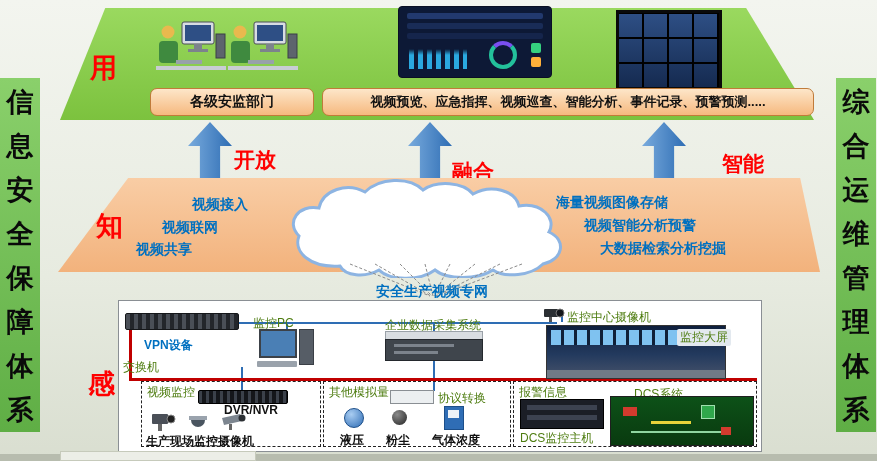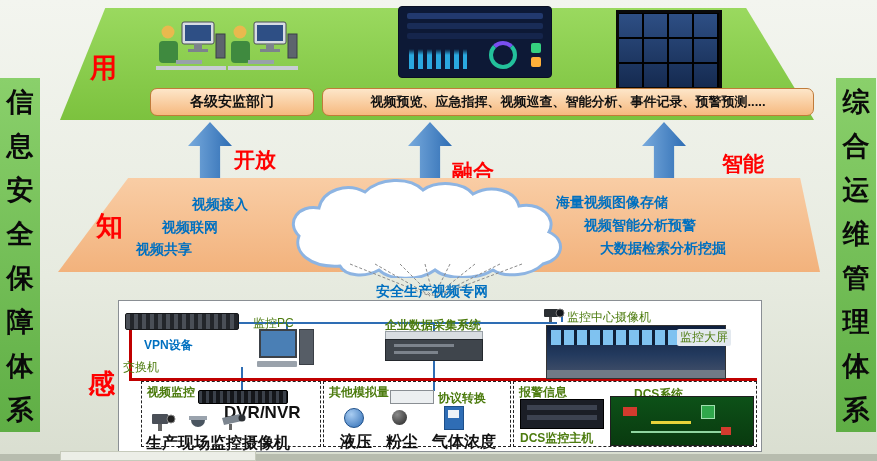--- a/index.html
+++ b/index.html
@@ -56,22 +56,22 @@
 
   
   .devbox{
     position:absolute;left:118px;top:300px;width:644px;height:152px;
     background:#ffffff;border:1px solid #8a8f94;box-sizing:border-box;
   }
   .dash-group{
     position:absolute;border:1.5px dashed #222;box-sizing:border-box;background:transparent;
   }
   .small-lbl{position:absolute;font-size:12px;color:#4d7c0f;white-space:nowrap;}
-  .small-lbl.b{font-weight:bold;}
-  .tiny-lbl{position:absolute;font-size:16px;color:#111;font-weight:bold;white-space:nowrap;}
+  .small-lbl.b{font-weight:normal;}
+  .tiny-lbl{position:absolute;font-size:12px;color:#111;font-weight:bold;white-space:nowrap;}
   .blue-lbl{position:absolute;font-size:12px;font-weight:bold;color:#0070c0;white-space:nowrap;}
 
   .hline,.vline{position:absolute;}
   .blue-line{background:#2e6db4;}
   .red-line{background:#c00000;}
 
   
   .switch{
     position:absolute;height:15px;border-radius:2px;border:1px solid #15171a;
     background:repeating-linear-gradient(90deg,#4a4f57 0 4px,#23262b 4px 8px);
@@ -263,21 +263,21 @@
     <div class="small-lbl" style="left:448px;top:8px;">监控中心摄像机</div>
     <div class="photo" style="left:427px;top:24px;width:178px;height:52px;">
       <div class="photo-screens"></div>
       <div class="photo-desk"></div>
     </div>
     <div class="small-lbl chip" style="left:558px;top:28px;">监控大屏</div>
 
     <div class="dash-group" style="left:22px;top:80px;width:180px;height:66px;">
       <div class="small-lbl b" style="left:5px;top:2px;">视频监控</div>
       <div class="dvr" style="left:56px;top:8px;width:88px;height:12px;"></div>
-      <div class="tiny-lbl" style="left:82px;top:21px;font-size:17px;">DVR/NVR</div>
+      <div class="tiny-lbl" style="left:82px;top:21px;font-size:12px;">DVR/NVR</div>
       <svg class="abs" style="left:8px;top:28px;" width="26" height="22" viewBox="0 0 26 22">
         <rect x="2" y="4" width="16" height="10" rx="1" fill="#4a4f57"></rect>
         <circle cx="21" cy="9" r="4" fill="#222" stroke="#888"></circle>
         <rect x="8" y="14" width="4" height="7" fill="#666"></rect>
       </svg>
       <svg class="abs" style="left:46px;top:34px;" width="20" height="14" viewBox="0 0 20 14">
         <rect x="1" y="0" width="18" height="4" fill="#9aa3ad"></rect>
         <path d="M3 4 a7 7 0 0 0 14 0 z" fill="#4a5560"></path>
       </svg>
       <svg class="abs" style="left:78px;top:30px;" width="28" height="18" viewBox="0 0 28 18">

